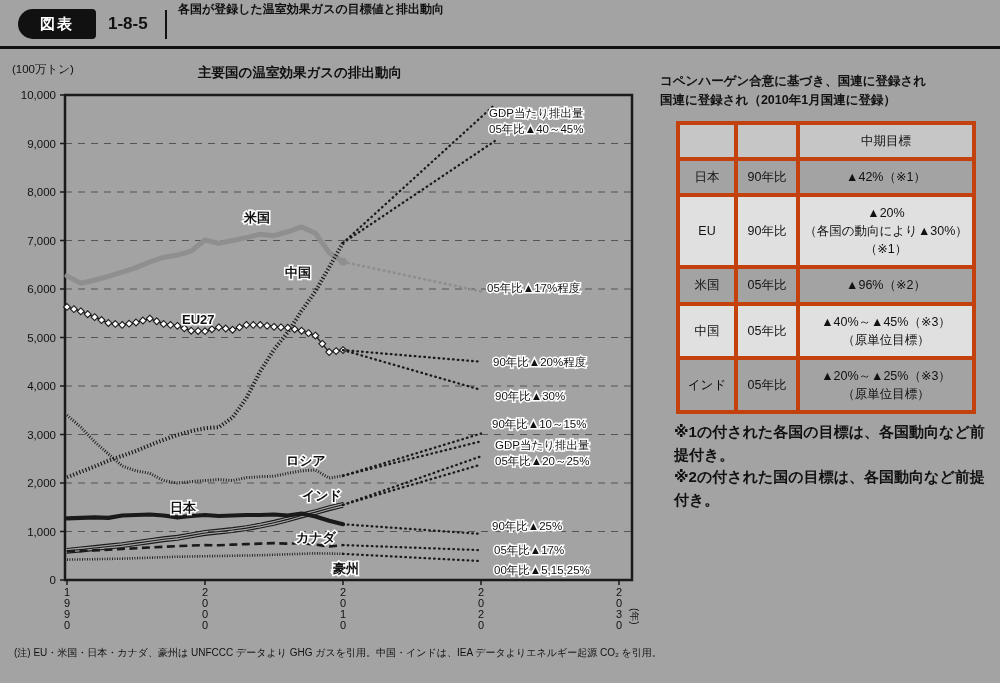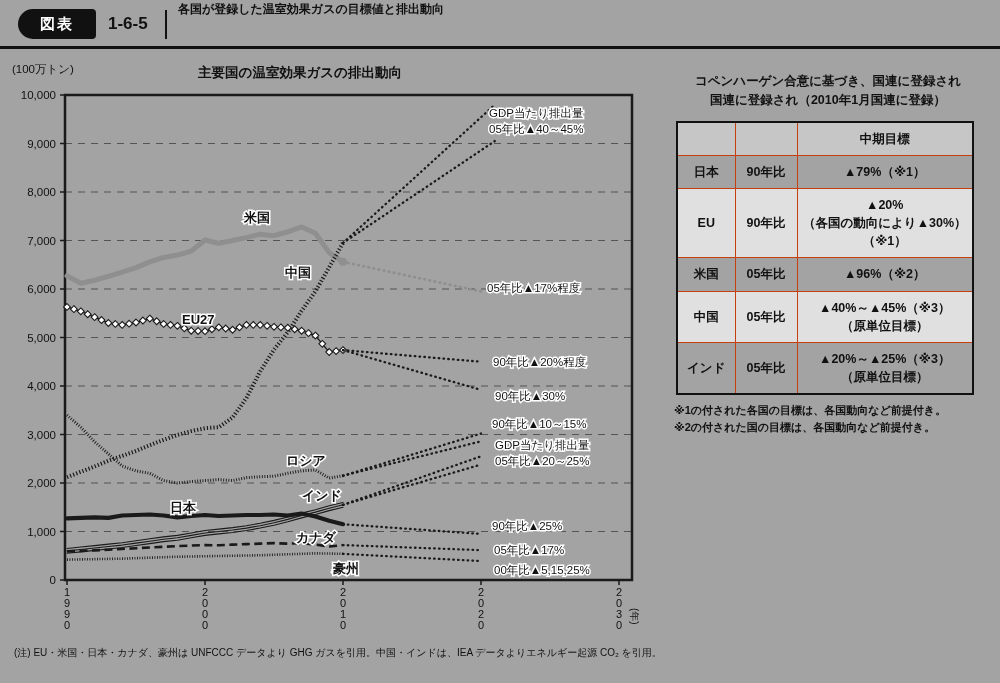--- a/index.html
+++ b/index.html
@@ -17,40 +17,40 @@
   .hdr-rule { position:absolute; left:0; top:46px; width:1000px; height:3px; background:#111; }
 
   
   svg.chart { position:absolute; left:0; top:52px; width:660px; height:600px; }
   svg.chart text { font-family:"Liberation Sans","DejaVu Sans",sans-serif; fill:#111; }
   .unit { font-size:11.5px; }
   .ctitle { font-size:13.5px; font-weight:bold; }
 
   
   .side-panel { position:absolute; left:660px; top:72px; width:336px; }
-  .panel-title { text-align:center; font-size:12.5px; font-weight:bold; line-height:1.55; }
+  .panel-title { font-size:12.5px; font-weight:bold; line-height:1.55; }
   table.targets { border-collapse:collapse; margin:10px 0 0 16px; table-layout:fixed;
     border:2px solid #111; }
-  table.targets th, table.targets td { border:1px solid #c2410c; text-align:center;
-    vertical-align:middle; font-size:12.5px; font-weight:bold; padding:7px 3px; line-height:1.45; }
+  table.targets th, table.targets td { border:4px solid #c2410c; text-align:center;
+    vertical-align:middle; font-size:12.5px; font-weight:normal; padding:7px 3px; line-height:1.45; }
   table.targets th { background:var(--th-bg,#c6c6c6); height:30px; }
   table.targets col.c1 { width:58px; } table.targets col.c2 { width:62px; } table.targets col.c3 { width:176px; }
   table.targets tr.shaded td { background:var(--row-shaded-bg,#e0e0e0); }
-  .panel-notes { margin:7px 0 8px 14px; width:320px; font-size:11px; font-weight:bold; line-height:1.5; }
+  .panel-notes { margin:7px 0 8px 14px; width:320px; font-size:15px; font-weight:bold; line-height:1.5; }
 
   
   .footer { position:absolute; left:14px; top:645px; width:975px; font-size:10px; line-height:1.55; }
 </style>
 </head>
 <body>
 
 <div class="page">
 
   <div class="hdr-badge">図表</div>
-  <div class="hdr-num">1-6-5</div>
+  <div class="hdr-num">1-8-5</div>
   <div class="hdr-div"></div>
   <div class="hdr-title">各国が登録した温室効果ガスの目標値と排出動向</div>
   <div class="hdr-rule"></div>
 
   <svg class="chart" id="chart-svg" viewBox="0 52 660 600">
     <text class="unit" x="12" y="73">(100万トン)</text>
     <text class="ctitle" x="300" y="77" text-anchor="middle">主要国の温室効果ガスの排出動向</text>
   <line x1="65" x2="632" y1="531.5" y2="531.5" stroke="#555" stroke-width="1.2" stroke-dasharray="7 6"></line>
       <line x1="65" x2="632" y1="483" y2="483" stroke="#555" stroke-width="1.2" stroke-dasharray="7 6"></line>
       <line x1="65" x2="632" y1="434.5" y2="434.5" stroke="#555" stroke-width="1.2" stroke-dasharray="7 6"></line>
@@ -194,21 +194,21 @@
         <tr>
           <th></th>
           <th></th>
           <th>中期目標</th>
         </tr>
       </thead>
       <tbody id="table-body">
           <tr>
             <td>日本</td>
             <td>90年比</td>
-            <td>▲79%（※1）</td>
+            <td>▲42%（※1）</td>
           </tr>
           <tr class="shaded">
             <td>EU</td>
             <td>90年比</td>
             <td>▲20%<br>（各国の動向により▲30%）<br>（※1）</td>
           </tr>
           <tr>
             <td>米国</td>
             <td>05年比</td>
             <td>▲96%（※2）</td>

